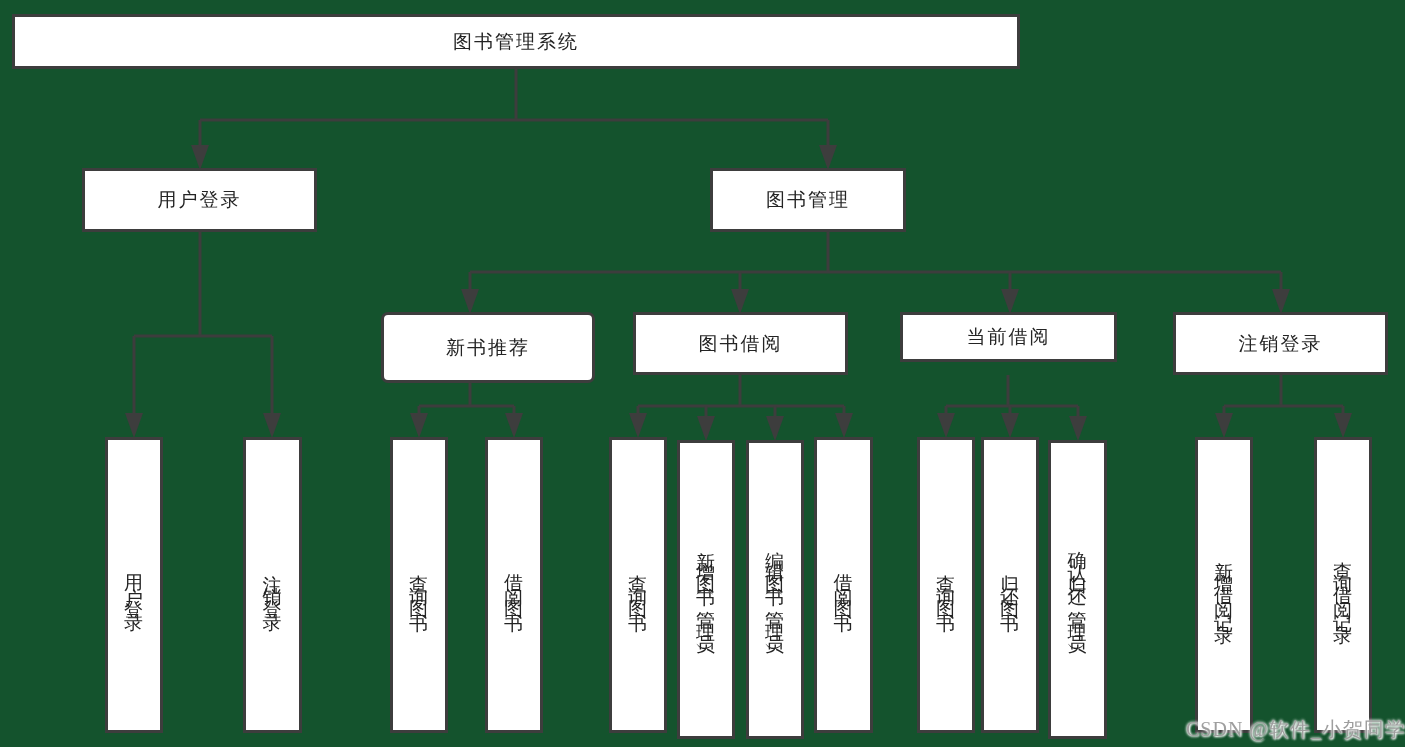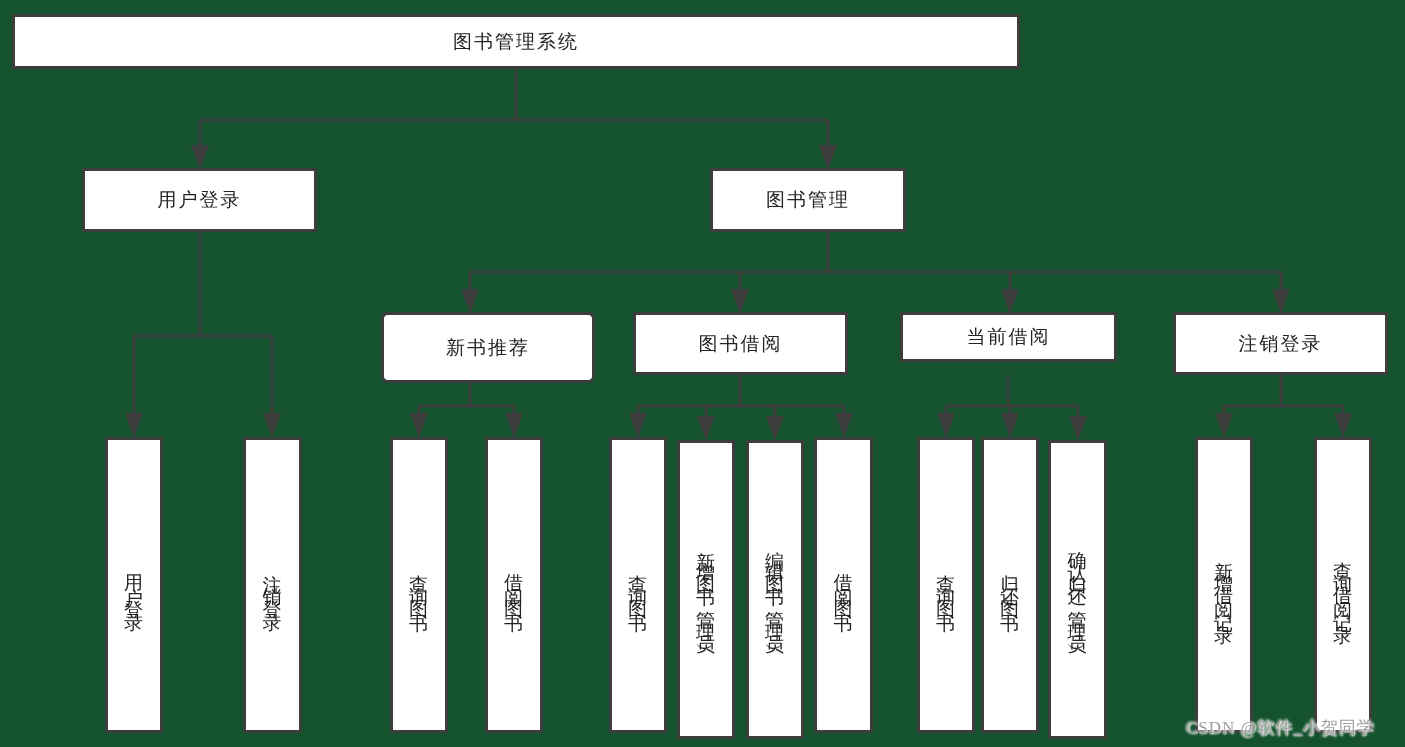--- a/index.html
+++ b/index.html
@@ -38,21 +38,21 @@
     line-height: 1;
     letter-spacing: 13px;
     white-space: nowrap;
     color: #242424;
   }
   .v-label.tight { letter-spacing: 12px; }
   #watermark {
     position: absolute;
     left: 1186px;
     top: 716px;
-    font-size: 17px;
+    font-size: 20px;
     letter-spacing: 1px;
     color: #9e9e9e;
     white-space: nowrap;
     text-shadow: 0 0 3px #ffffff, 0 0 3px #ffffff, 1px 1px 2px #ffffff;
     z-index: 5;
   }
 </style>
 </head>
 <body>
 

